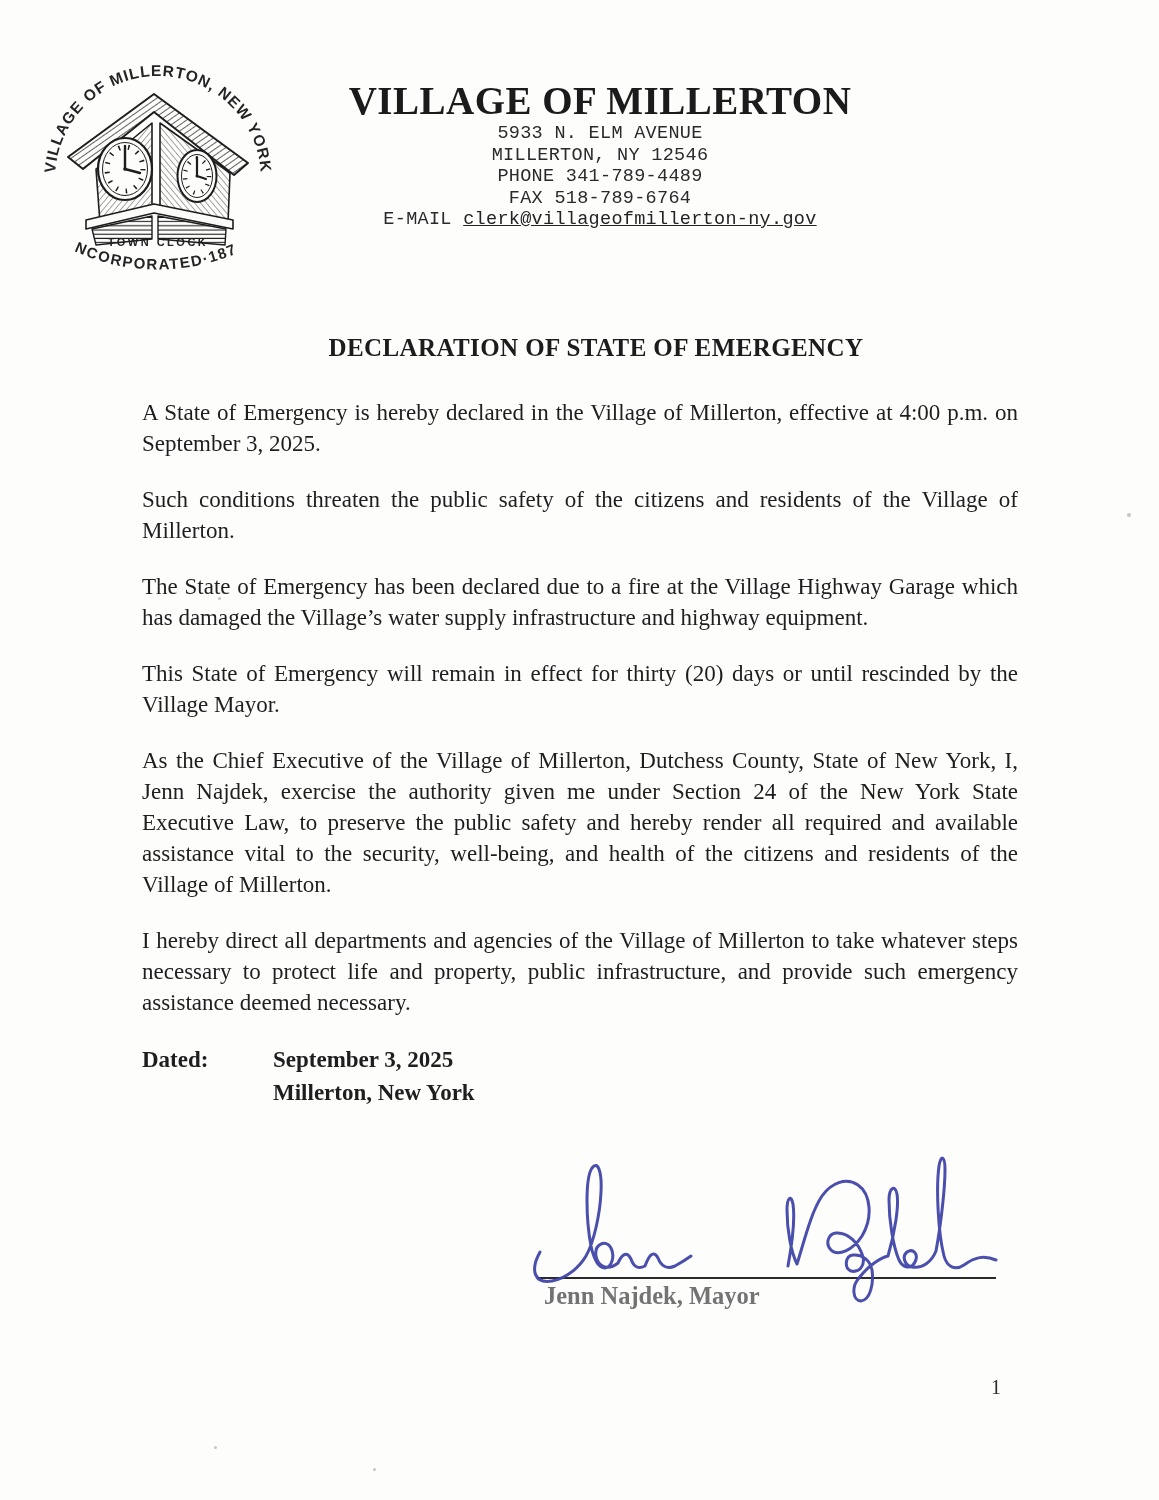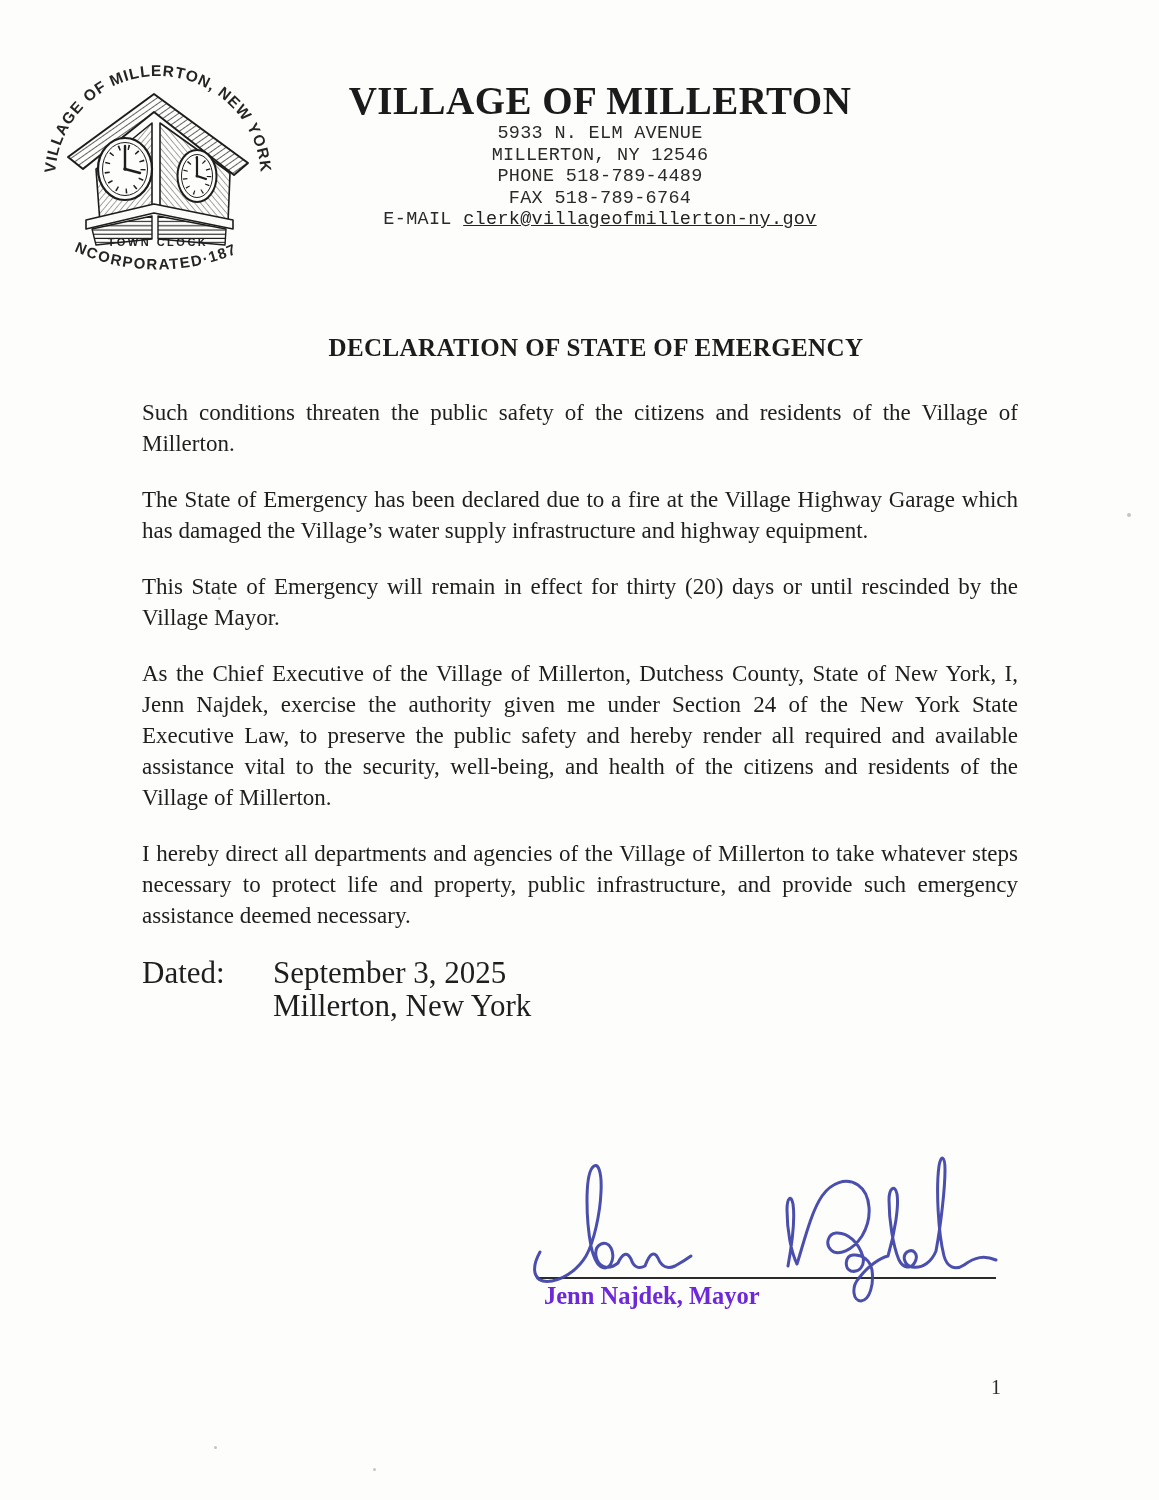--- a/index.html
+++ b/index.html
@@ -26,27 +26,27 @@
     position:absolute;left:142px;top:318px;width:876px;margin:16px;
     text-align:center;font-size:25px;font-weight:bold;letter-spacing:.4px;
     color:#1c1c1c;
   }
   
   .body-text{
     position:absolute;left:142px;top:397px;width:876px;
     font-size:23px;line-height:31px;text-align:justify;color:#1e1e1e;
   }
   .body-text p{margin:0 0 25px 0;}
-  .dated-block{display:flex;margin-top:6px;font-weight:normal;font-size:31px;line-height:33px;}
+  .dated-block{display:flex;margin-top:6px;font-weight:bold;font-size:23px;line-height:33px;}
   .dated-label{width:131px;flex:0 0 131px;}
   
   .signature-block{position:absolute;left:528px;top:1144px;width:480px;height:180px;}
   .signature-ink{position:absolute;left:0;top:0;width:478px;height:160px;z-index:2;pointer-events:none;}
   .signature-line{position:absolute;left:10px;top:133px;width:458px;border-top:2.5px solid #2b2b2b;}
-  .signatory{position:absolute;left:16px;top:138px;font-weight:bold;font-size:24.5px;color:#6d28d9;z-index:1;}
+  .signatory{position:absolute;left:16px;top:138px;font-weight:bold;font-size:24.5px;color:#737373;z-index:1;}
   
   .page-number{position:absolute;left:991px;top:1376px;font-size:20px;color:#2c2c2c;}
   .speck{position:absolute;border-radius:50%;background:rgba(70,70,70,.3);}
   .speck.s1{left:1127px;top:513px;width:4px;height:4px;}
   .speck.s2{left:218px;top:597px;width:3px;height:3px;}
   .speck.s3{left:214px;top:1446px;width:3px;height:3px;}
   .speck.s4{left:373px;top:1468px;width:3px;height:3px;}
   
   .logo text{font-family:"Liberation Sans", sans-serif;fill:#242424;}
 </style>
@@ -107,29 +107,30 @@
           <path d="M52,190 L112,177 L112,200 L56,206 Z" fill="url(#baseLines)" stroke-width="1.4"></path>
           <path d="M118,177 L186,190 L185,206 L118,200 Z" fill="url(#baseLines)" stroke-width="1.4"></path>
         </g>
       </svg>
     </div>
 
     <div class="letterhead-text">
       <div class="org-name">VILLAGE OF MILLERTON</div>
       <div class="addr">5933 N. ELM AVENUE</div>
       <div class="addr">MILLERTON, NY 12546</div>
-      <div class="addr">PHONE 518-789-4489</div>
+      <div class="addr">PHONE 341-789-4489</div>
       <div class="addr">FAX 518-789-6764</div>
       <div class="addr email-line"><span>E-MAIL </span><a>clerk@villageofmillerton-ny.gov</a></div>
     </div>
   </header>
 
   <h2 class="doc-title">DECLARATION OF STATE OF EMERGENCY</h2>
 
   <main class="body-text">
+    <p>A State of Emergency is hereby declared in the Village of Millerton, effective at 4:00 p.m. on September 3, 2025.</p>
     <p>Such conditions threaten the public safety of the citizens and residents of the Village of Millerton.</p>
     <p>The State of Emergency has been declared due to a fire at the Village Highway Garage which has damaged the Village’s water supply infrastructure and highway equipment.</p>
     <p>This State of Emergency will remain in effect for thirty (20) days or until rescinded by the Village Mayor.</p>
     <p>As the Chief Executive of the Village of Millerton, Dutchess County, State of New York, I, Jenn Najdek, exercise the authority given me under Section 24 of the New York State Executive Law, to preserve the public safety and hereby render all required and available assistance vital to the security, well-being, and health of the citizens and residents of the Village of Millerton.</p>
     <p>I hereby direct all departments and agencies of the Village of Millerton to take whatever steps necessary to protect life and property, public infrastructure, and provide such emergency assistance deemed necessary.</p>
 
     <div class="dated-block">
       <span class="dated-label">Dated:</span>
       <div class="dated-values">
         <div>September 3, 2025</div>

